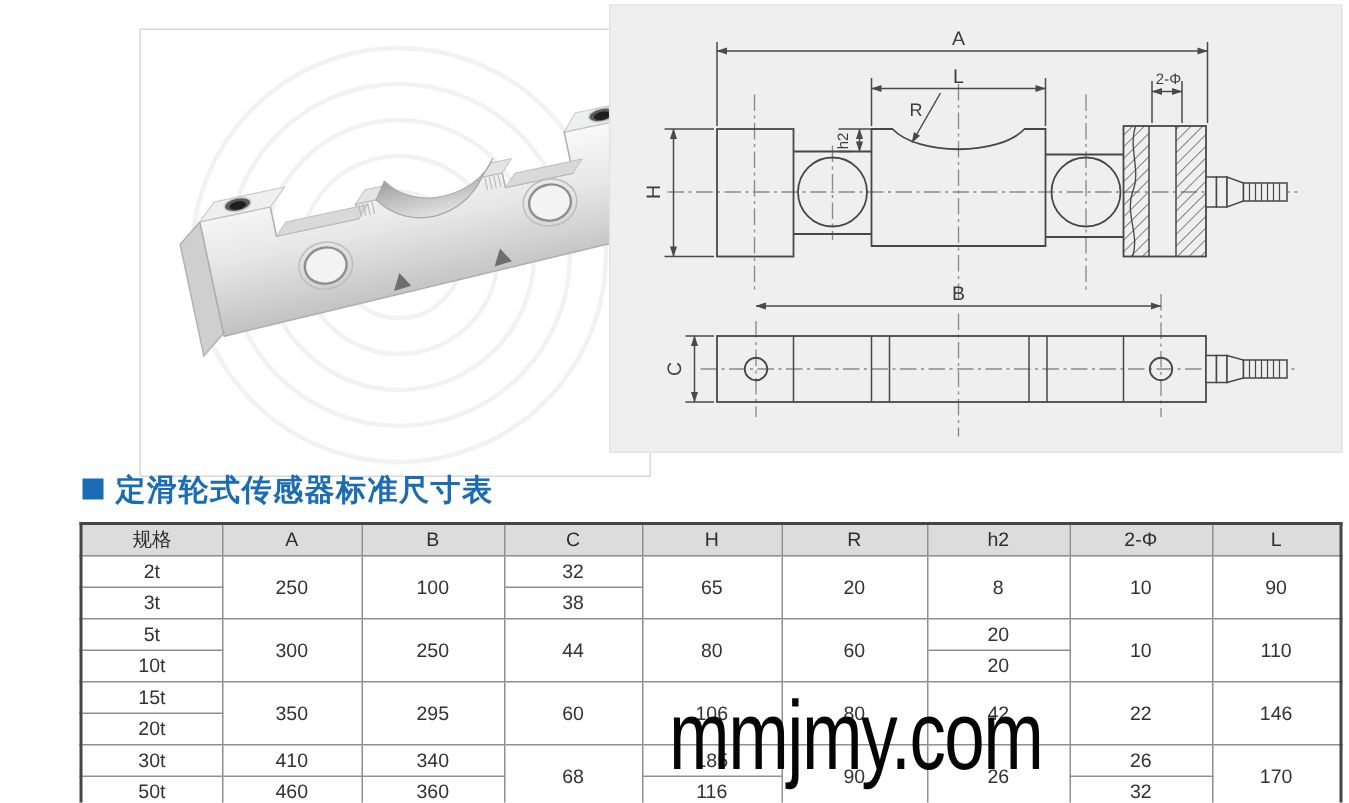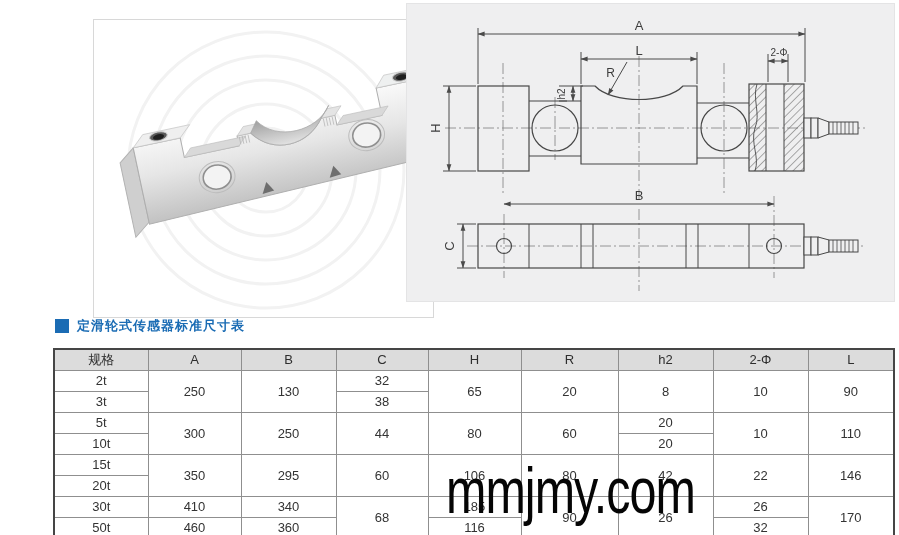--- a/index.html
+++ b/index.html
@@ -15,21 +15,21 @@
   .drawing-panel {
     position:absolute; left:406px; top:3px; width:489px; height:299px;
     background:#efeff0; border:1px solid #e4e4e5; box-sizing:border-box;
   }
   .section-heading {
     position:absolute; left:55px; top:315px; height:22px;
     display:flex; align-items:center; gap:8px;
   }
   .section-heading .bullet { width:14px; height:14px; background:#1b6cb4; }
   .section-heading h2 {
-    margin:0; font-size:13px; font-weight:bold; color:#1b6cb4; letter-spacing:1px;
+    margin:0; font-size:20px; font-weight:bold; color:#1b6cb4; letter-spacing:1px;
   }
   table.dim-table {
     position:absolute; left:53px; top:348px; width:840px;
     border-collapse:collapse; table-layout:fixed;
     border:2px solid #454545;
     font-size:13px; color:#333333; background:#ffffff;
   }
   table.dim-table th, table.dim-table td {
     border:1px solid #8f8f8f; text-align:center; vertical-align:middle;
     height:20px; padding:0; line-height:20px; font-weight:normal;
@@ -270,21 +270,21 @@
         <th>R</th>
         <th>h2</th>
         <th>2-Φ</th>
         <th>L</th>
       </tr>
     </thead>
   <tbody id="tbody">
       <tr>
         <td>2t</td>
         <td rowspan="2">250</td>
-        <td rowspan="2">130</td>
+        <td rowspan="2">100</td>
         <td>32</td>
         <td rowspan="2">65</td>
         <td rowspan="2">20</td>
         <td rowspan="2">8</td>
         <td rowspan="2">10</td>
         <td rowspan="2">90</td>
       </tr>
       <tr>
         <td>3t</td>
         <td>38</td>

